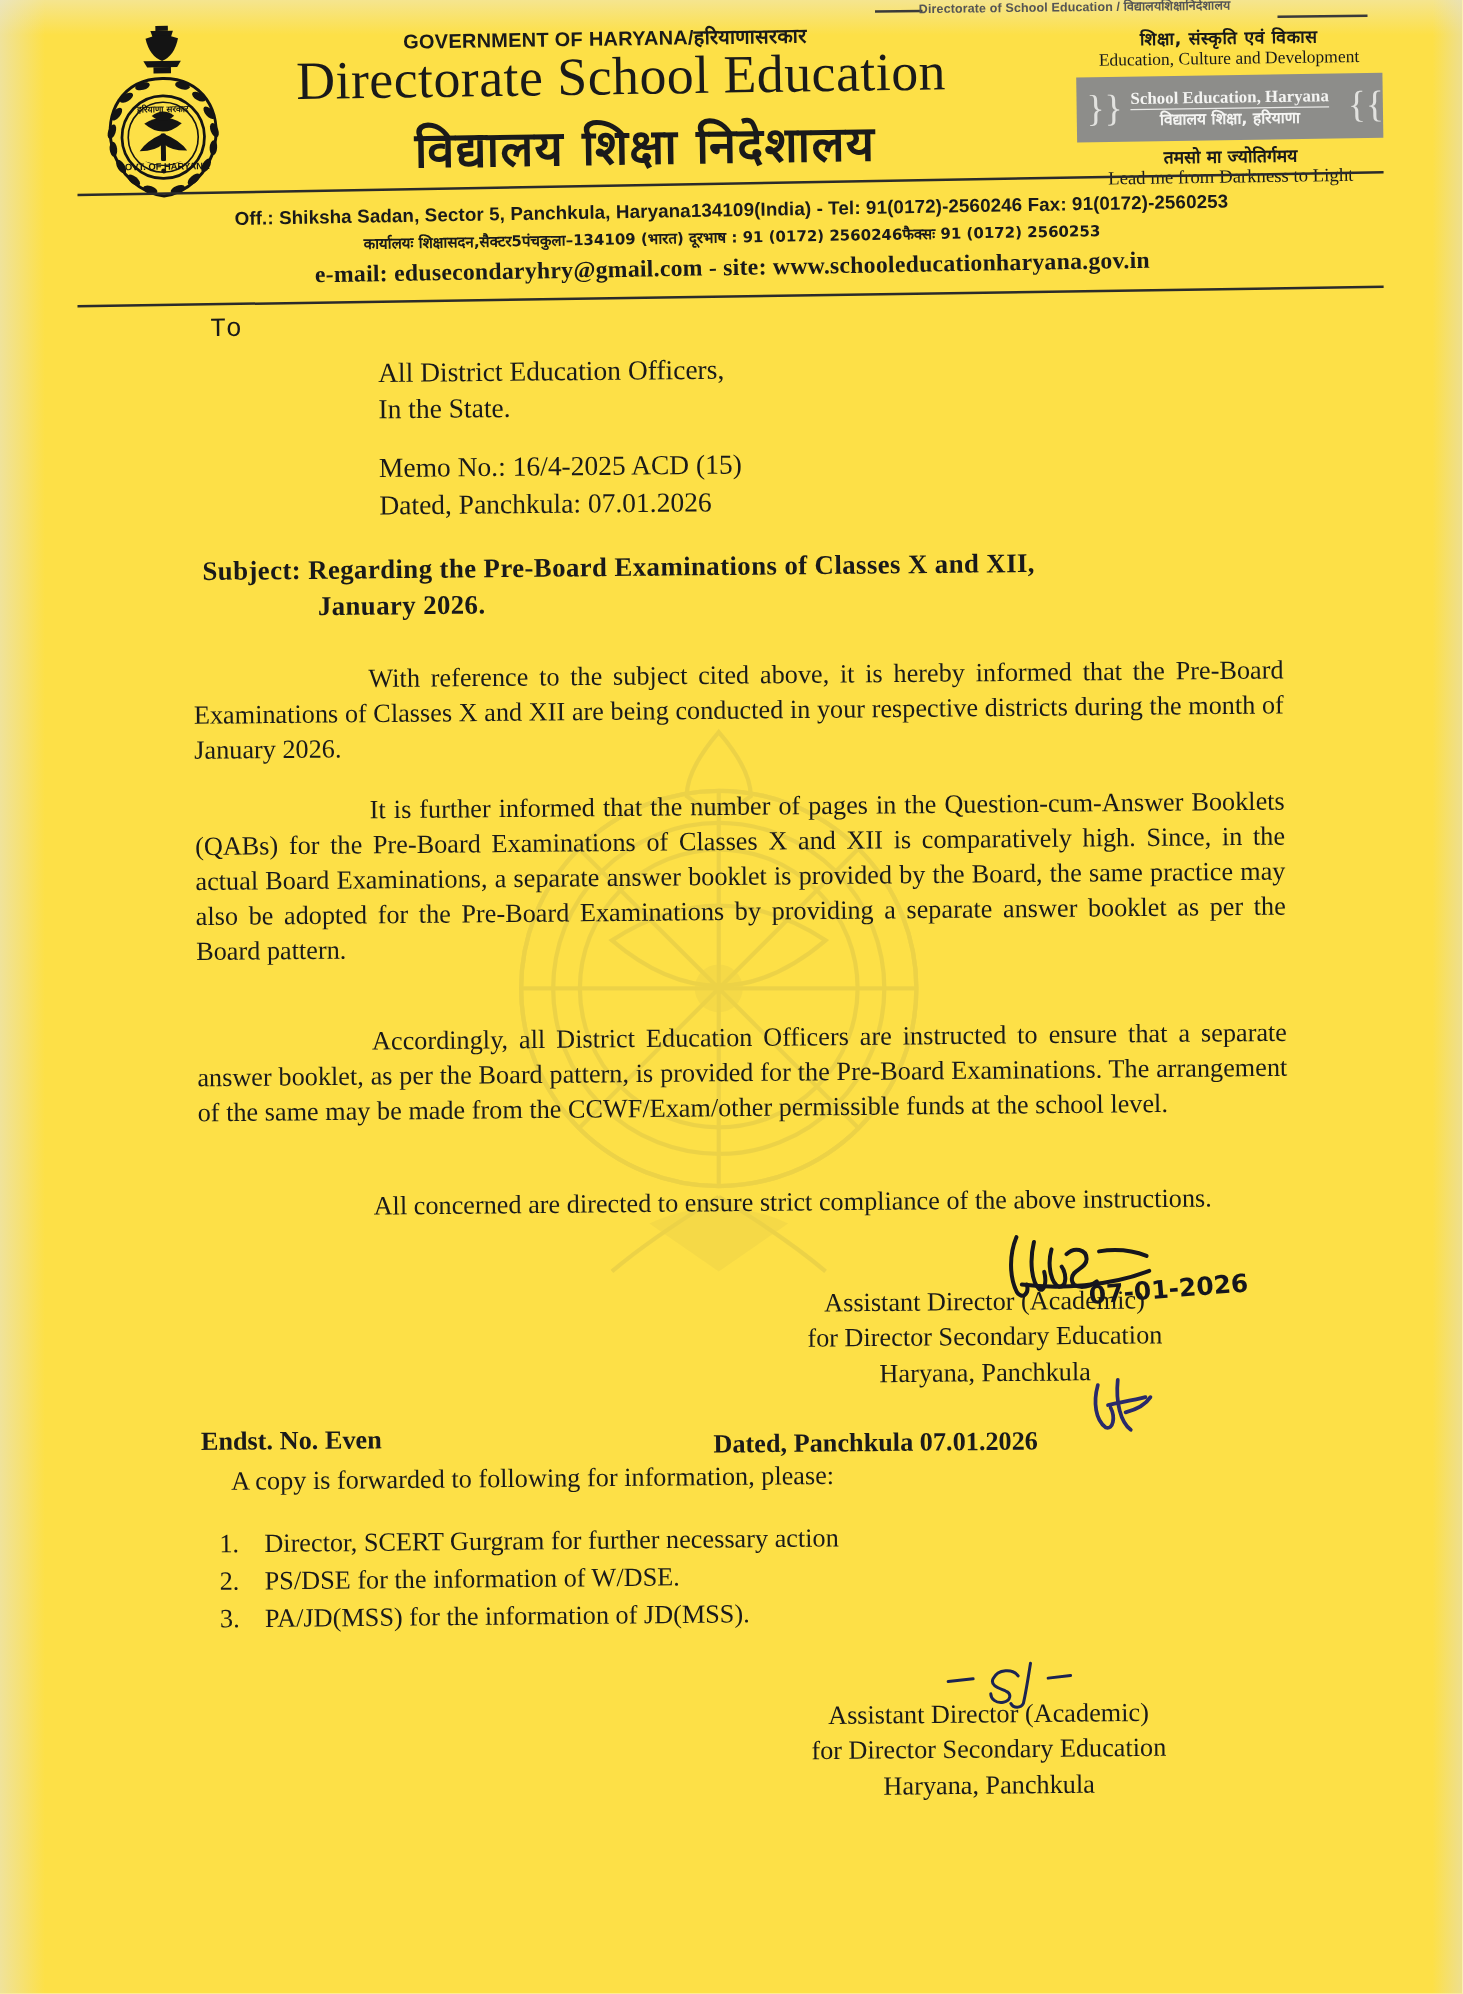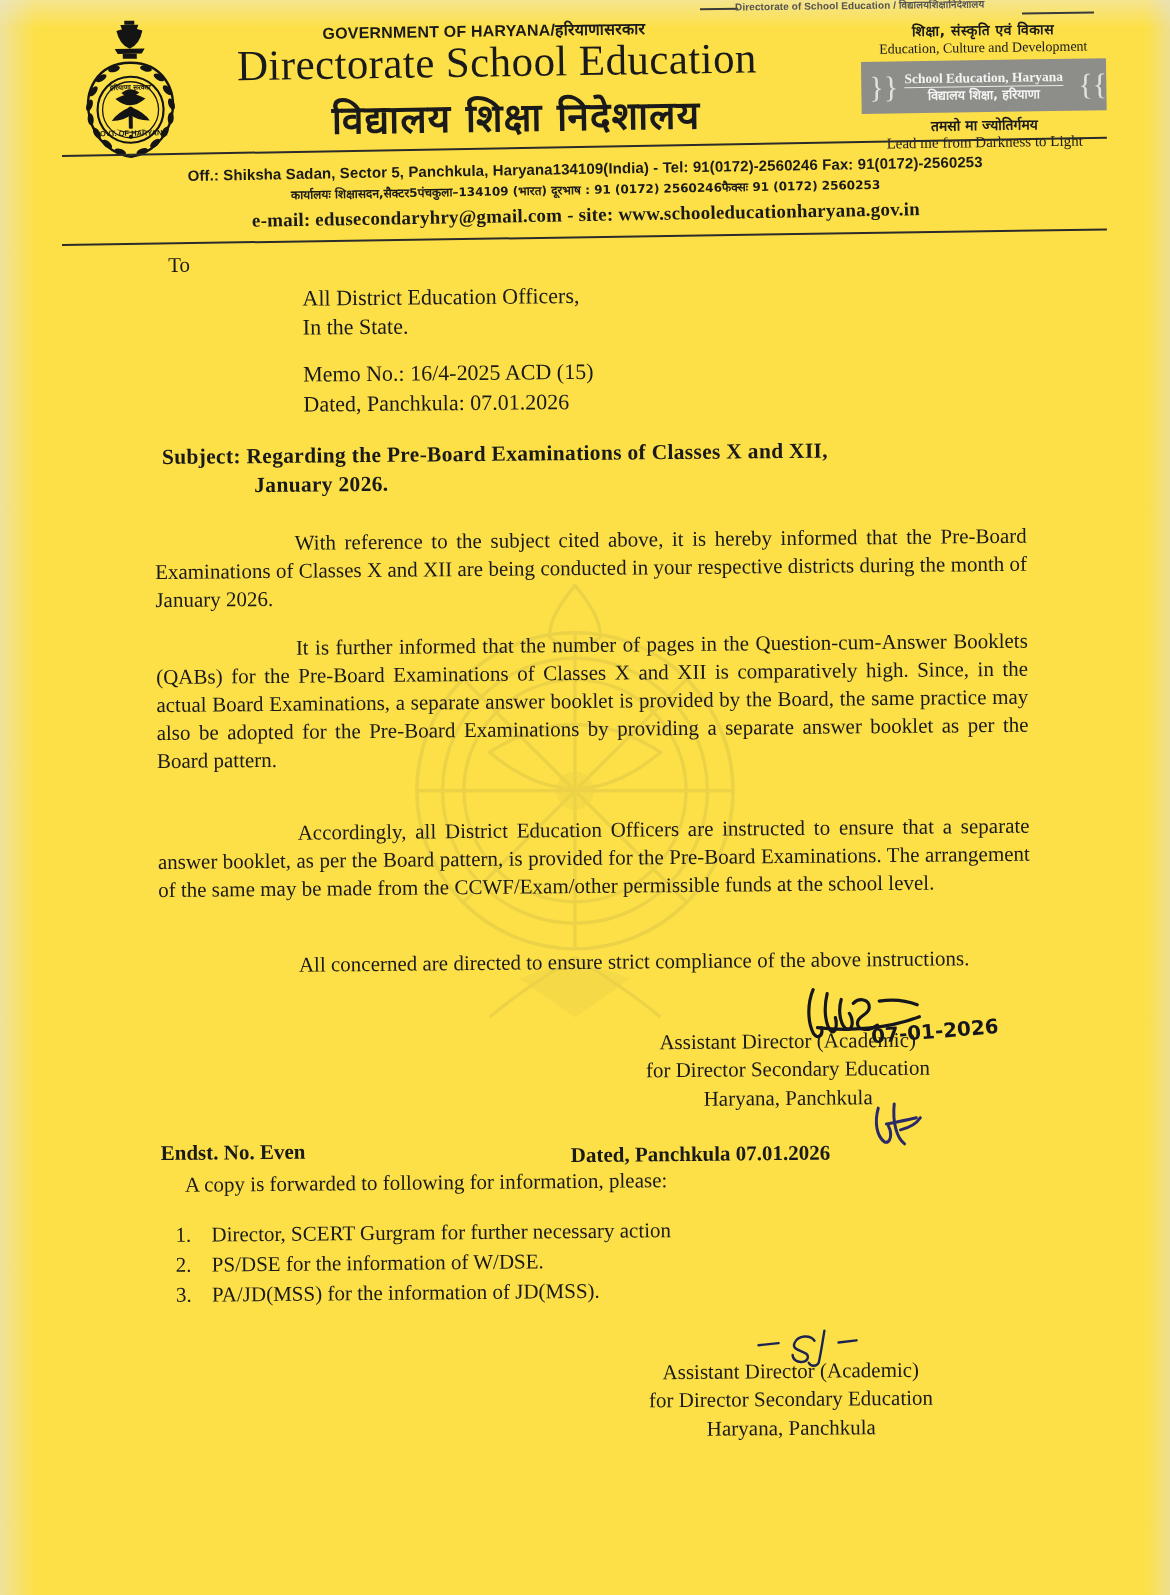--- a/index.html
+++ b/index.html
@@ -220,20 +220,21 @@
   .body-wrap {
     position: absolute;
     left: 0; top: 250px;
     width: 1170px;
     transform: rotate(-0.55deg);
     transform-origin: 40% 0;
   }
   .to-label {
     position: absolute; left: 168px; top: 0px;
     font-size: 21px;
+    font-family: Liberation Mono, monospace;
   }
   .addressee {
     position: absolute; left: 302px; top: 32px;
     font-size: 22px; line-height: 1.32;
   }
   .memo {
     position: absolute; left: 302px; top: 108px;
     font-size: 22px; line-height: 1.38;
   }
 

